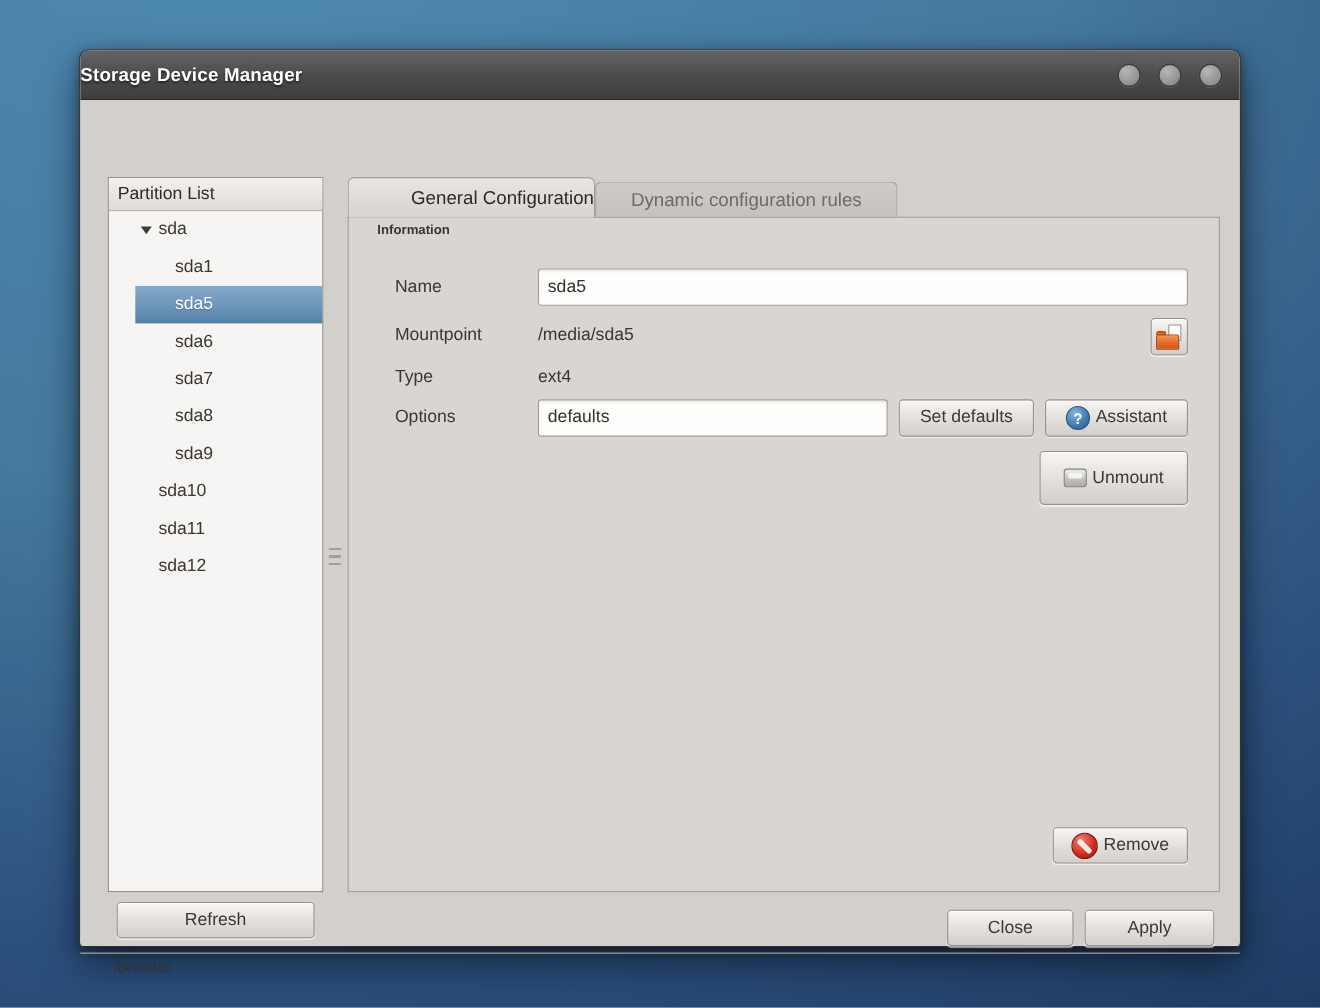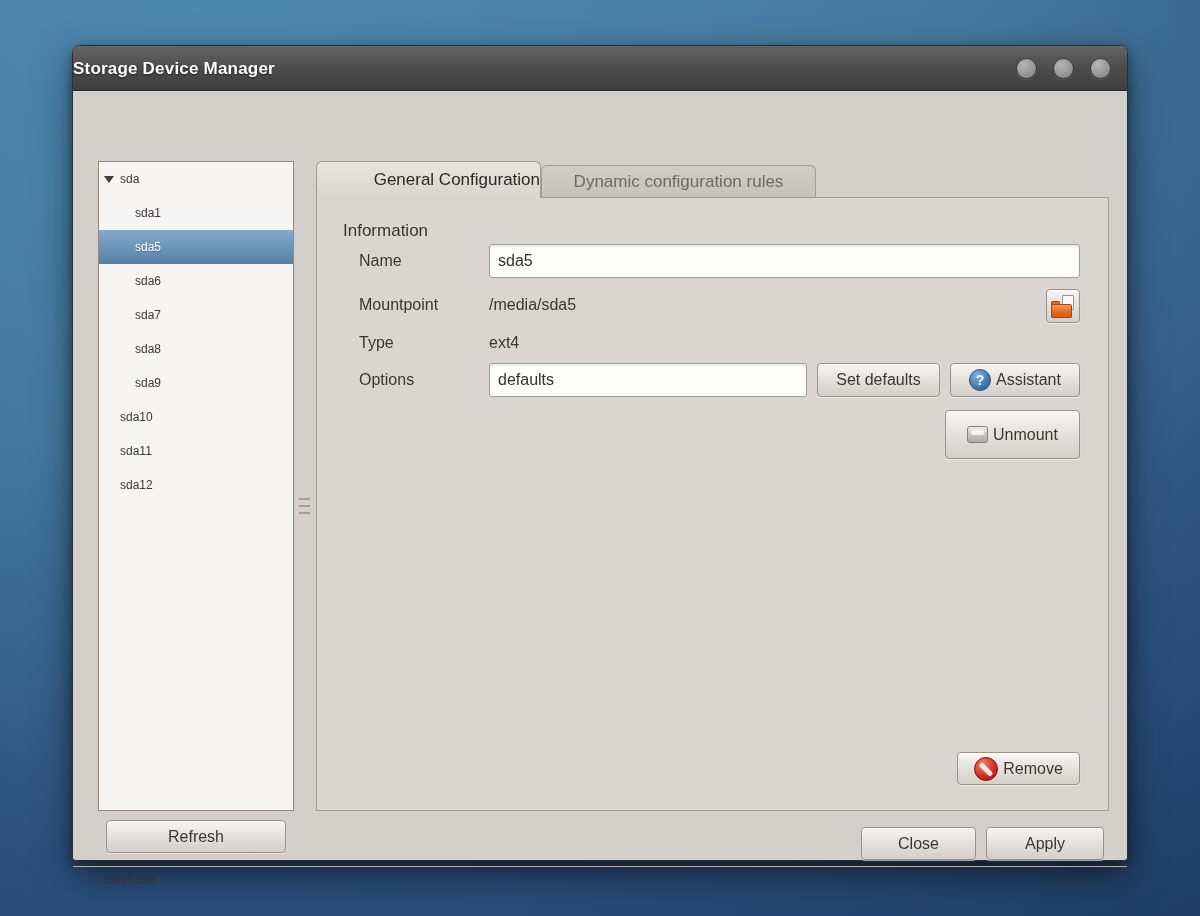--- a/index.html
+++ b/index.html
@@ -38,21 +38,21 @@
   
   .side-panel {
     position:absolute; left:25px; top:70px; width:196px; height:650px;
     background:#f6f5f3; border:1px solid #918c86;
   }
   .list-header {
     height:30px; line-height:29px; padding-left:8px; font-size:16px; color:#2d2b29;
     background:linear-gradient(#f3f1ef, #dedad6);
     border-bottom:1px solid #b5b1ac;
   }
-  .tree-row { height:34px; line-height:34px; font-size:12px; color:#3a3733; white-space:nowrap; }
+  .tree-row { height:34px; line-height:34px; font-size:16px; color:#3a3733; white-space:nowrap;margin-left:24px; }
   .tree-root { display:flex; align-items:center; padding-left:5px; }
   .tri {
     width:0; height:0; margin-right:6px;
     border-left:5px solid transparent; border-right:5px solid transparent;
     border-top:7px solid #3f3c38;
   }
   .indent-a { padding-left:36px; }
   .indent-b { padding-left:21px; }
   .tree-row.selected {
     background:linear-gradient(#85aac9, #5d88af 85%, #51809f);
@@ -77,21 +77,21 @@
     left:468px; top:74px; width:275px; height:32px; line-height:31px;
     background:linear-gradient(#d0cdc9, #c5c1bc);
     color:#6e6a64; z-index:1;
   }
   .page {
     position:absolute; left:243px; top:106px; width:793px; height:614px;
     background:#d9d6d2; border:1px solid #a19c96; z-index:2;
   }
 
   
-  .section-title { position:absolute; left:26px; top:23px; font-weight:normal; font-size:17px; color:#383531; }
+  .section-title { position:absolute; left:26px; top:4px; font-weight:bold; font-size:12px; color:#383531; }
   .flabel { position:absolute; font-size:16px; color:#3a3733; height:34px; line-height:34px; left:42px; }
   .fvalue { position:absolute; font-size:16px; color:#3a3733; height:34px; line-height:34px; left:172px; }
   .tinput {
     position:absolute; height:34px; font-size:16px; color:#34312d; padding:0 8px;
     font-family:inherit; background:#fdfdfc; border:1px solid #a39d96; border-radius:3px;
     box-shadow:inset 0 2px 2px rgba(0,0,0,.08);
   }
   .btn {
     display:flex; align-items:center; justify-content:center; gap:5px;
     font-family:inherit; font-size:16px; color:#3b3834; cursor:default;
@@ -158,20 +158,21 @@
     <div class="win-controls">
       <span class="win-btn"></span>
       <span class="win-btn"></span>
       <span class="win-btn"></span>
     </div>
   </div>
 
   <div class="window-body">
 
     <div class="side-panel">
+      <div class="list-header">Partition List</div>
       <div>
         <div class="tree-row tree-root">
           <span class="tri"></span>
           <span>sda</span>
         </div>
 
       <div class="tree-row indent-a">sda1</div>
           <div class="tree-row indent-a selected">sda5</div>
           <div class="tree-row indent-a">sda6</div>
           <div class="tree-row indent-a">sda7</div>

